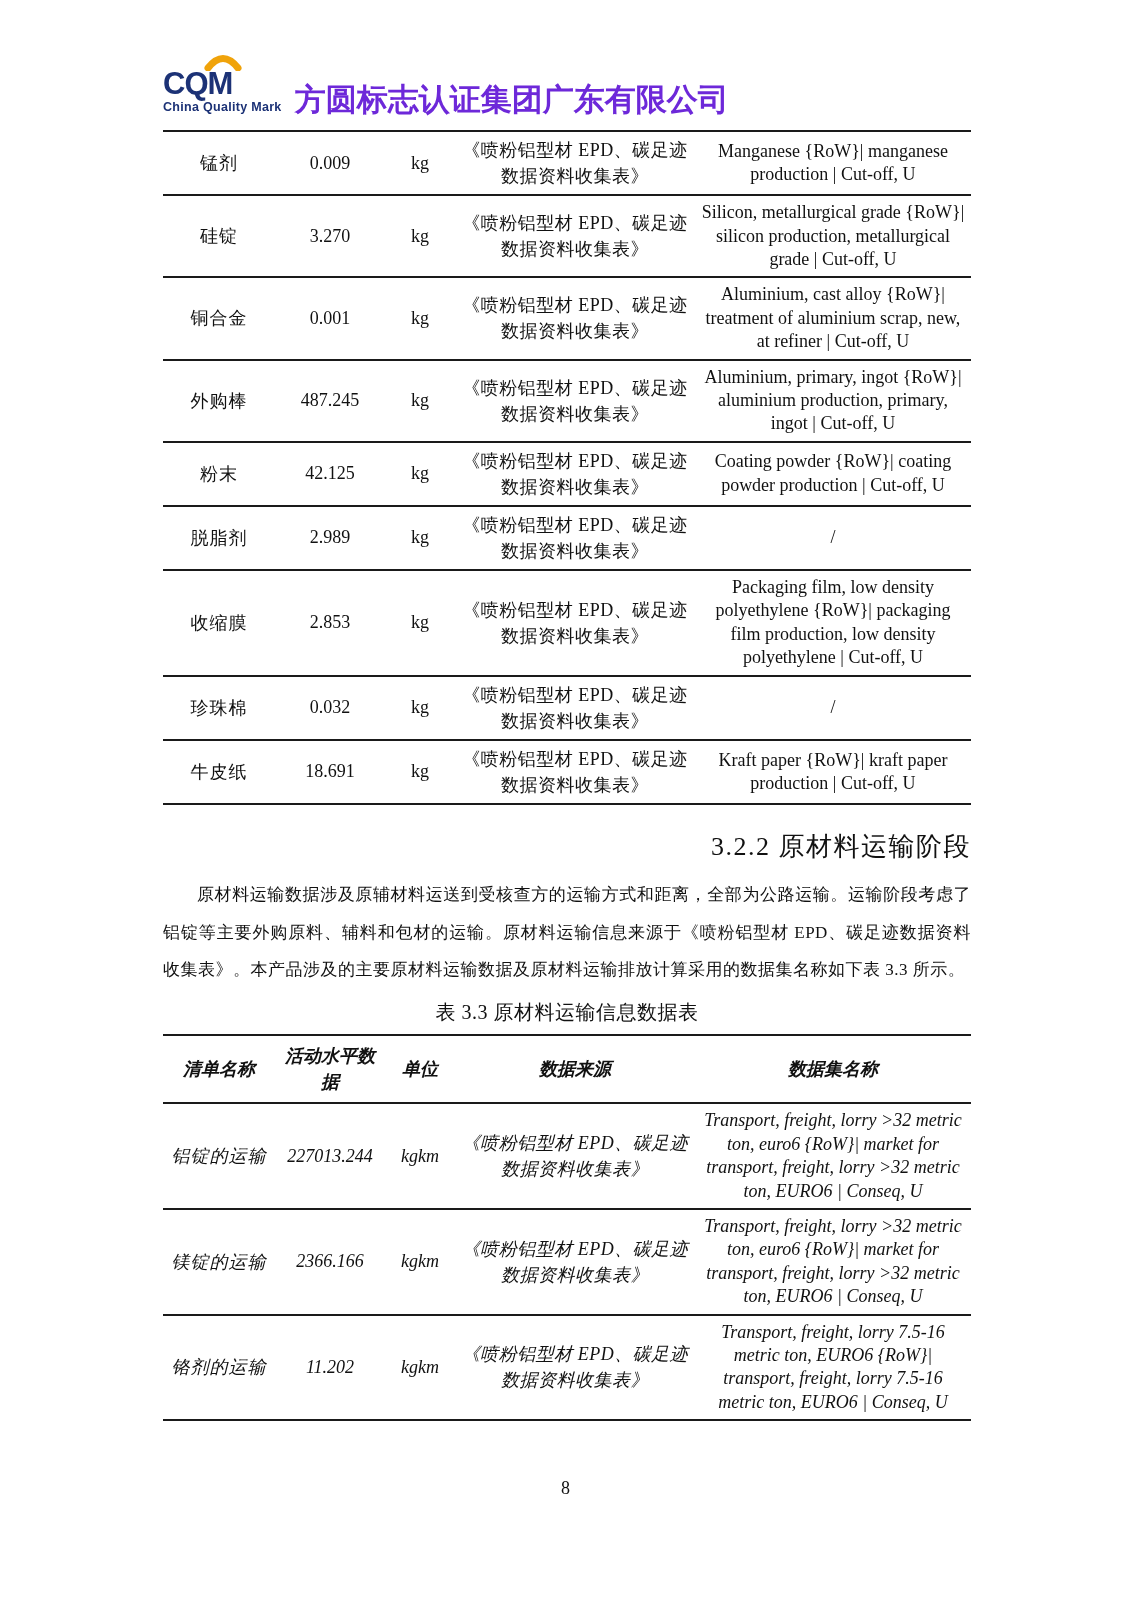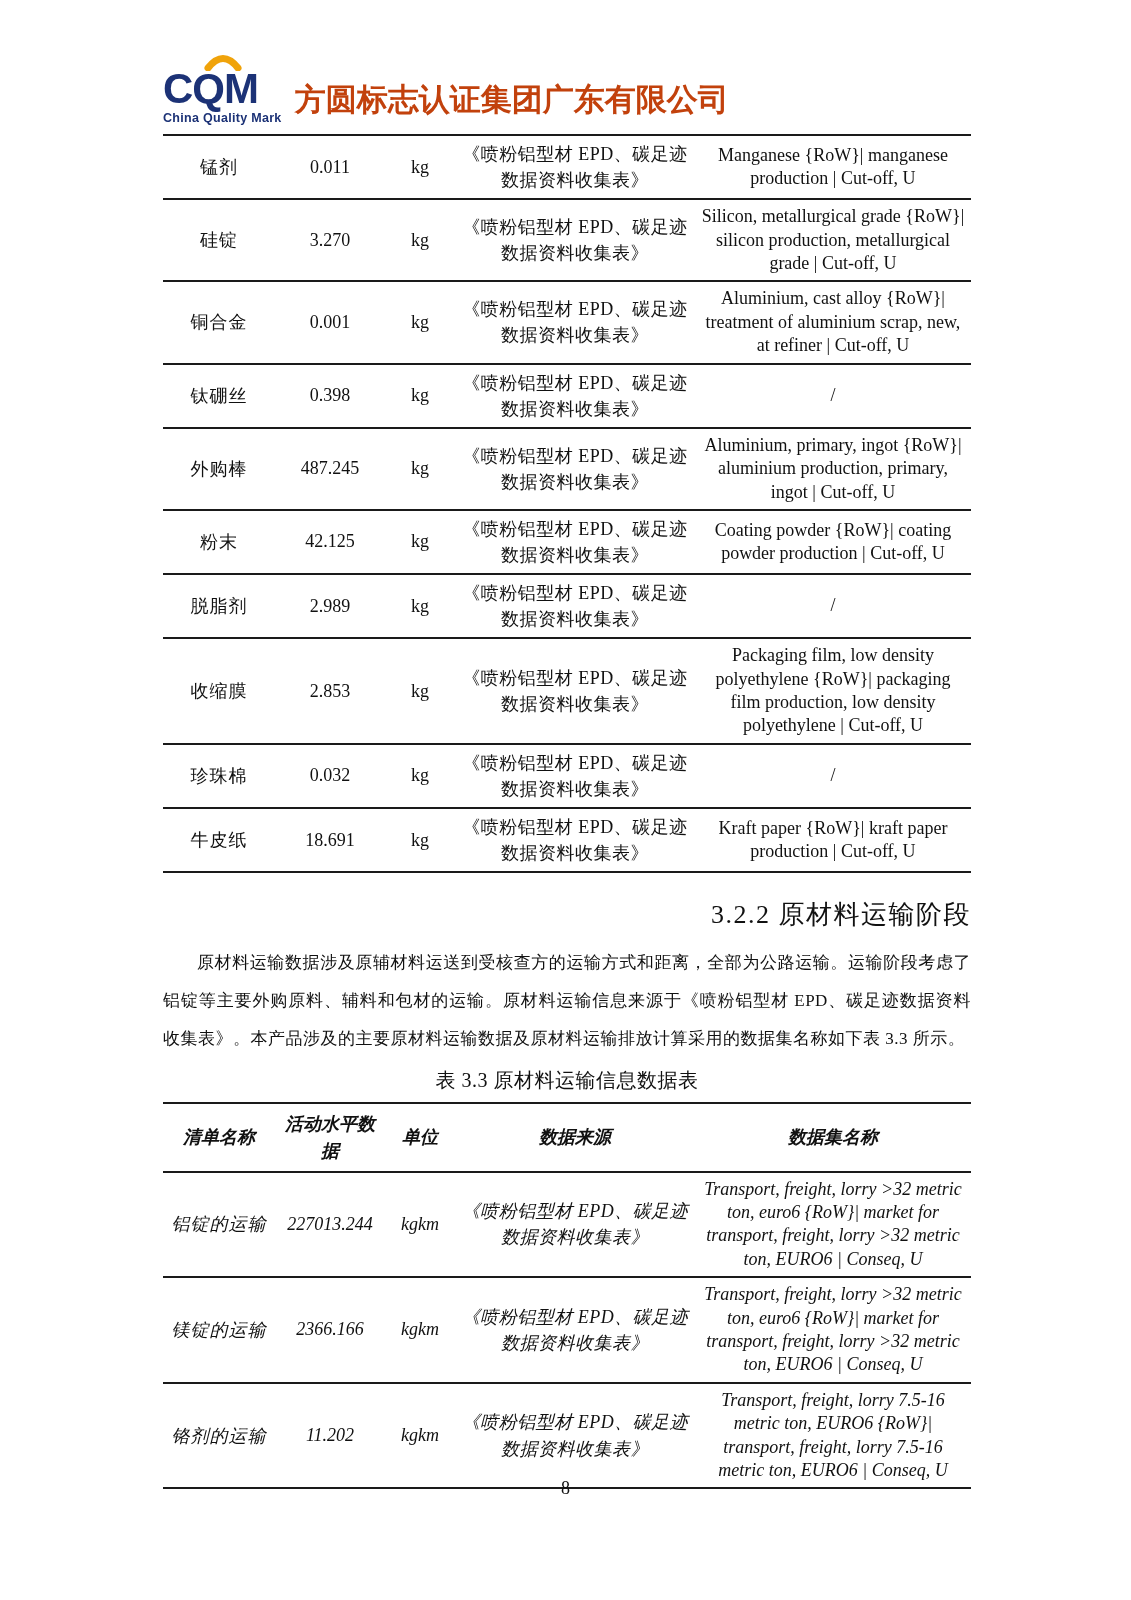--- a/index.html
+++ b/index.html
@@ -13,34 +13,34 @@
     overflow:hidden;
   }
   .content { margin-left:163px; width:808px; }
 
   
   .logo-row { display:flex; align-items:flex-start; padding-top:58px; }
   .logo-mark { position:relative; flex:0 0 auto; }
   .cqm {
     display:block;
     font-family:"Liberation Sans","DejaVu Sans",sans-serif;
-    font-weight:bold; font-size:42px; line-height:1;
+    font-weight:bold; font-size:31px; line-height:1;
     color:#1c3276; letter-spacing:-1px;
     margin-top:10px;
   }
   .arc { position:absolute; top:-3px; left:41px; }
   .logo-subtitle {
     display:block;
     font-family:"Liberation Sans","DejaVu Sans",sans-serif;
     font-weight:bold; font-size:12.5px; letter-spacing:.3px;
     color:#1c3276; margin-top:1px;
   }
   .company {
     font-family:"Liberation Sans","DejaVu Sans",sans-serif;
-    font-weight:bold; font-size:31px; color:#c2410c;
+    font-weight:bold; font-size:31px; color:#6d28d9;
     margin-left:13px; margin-top:21px;
   }
 
   
   table.tbl {
     border-collapse:collapse;
     width:808px;
     font-size:18px;
     border-top:2.5px solid #1a1a1a;
     border-bottom:2.5px solid #1a1a1a;
@@ -100,21 +100,21 @@
       <colgroup>
         <col style="width:112px">
           <col style="width:110px">
           <col style="width:70px">
         <col style="width:240px">
           <col style="width:276px">
       </colgroup>
       <tbody>
   <tr>
     <td class="c-name">锰剂</td>
-    <td class="c-value">0.011</td>
+    <td class="c-value">0.009</td>
     <td class="c-unit">kg</td>
     <td class="c-source">《喷粉铝型材 EPD、碳足迹数据资料收集表》</td>
     <td class="c-dataset">Manganese {RoW}| manganese production | Cut-off, U</td>
   </tr>
 
   <tr>
     <td class="c-name">硅锭</td>
     <td class="c-value">3.270</td>
     <td class="c-unit">kg</td>
     <td class="c-source">《喷粉铝型材 EPD、碳足迹数据资料收集表》</td>
@@ -122,27 +122,20 @@
   </tr>
 
   <tr>
     <td class="c-name">铜合金</td>
     <td class="c-value">0.001</td>
     <td class="c-unit">kg</td>
     <td class="c-source">《喷粉铝型材 EPD、碳足迹数据资料收集表》</td>
     <td class="c-dataset">Aluminium, cast alloy {RoW}| treatment of aluminium scrap, new, at refiner | Cut-off, U</td>
   </tr>
 
-  <tr>
-    <td class="c-name">钛硼丝</td>
-    <td class="c-value">0.398</td>
-    <td class="c-unit">kg</td>
-    <td class="c-source">《喷粉铝型材 EPD、碳足迹数据资料收集表》</td>
-    <td class="c-dataset">/</td>
-  </tr>
 
   <tr>
     <td class="c-name">外购棒</td>
     <td class="c-value">487.245</td>
     <td class="c-unit">kg</td>
     <td class="c-source">《喷粉铝型材 EPD、碳足迹数据资料收集表》</td>
     <td class="c-dataset">Aluminium, primary, ingot {RoW}| aluminium production, primary, ingot | Cut-off, U</td>
   </tr>
 
   <tr>

